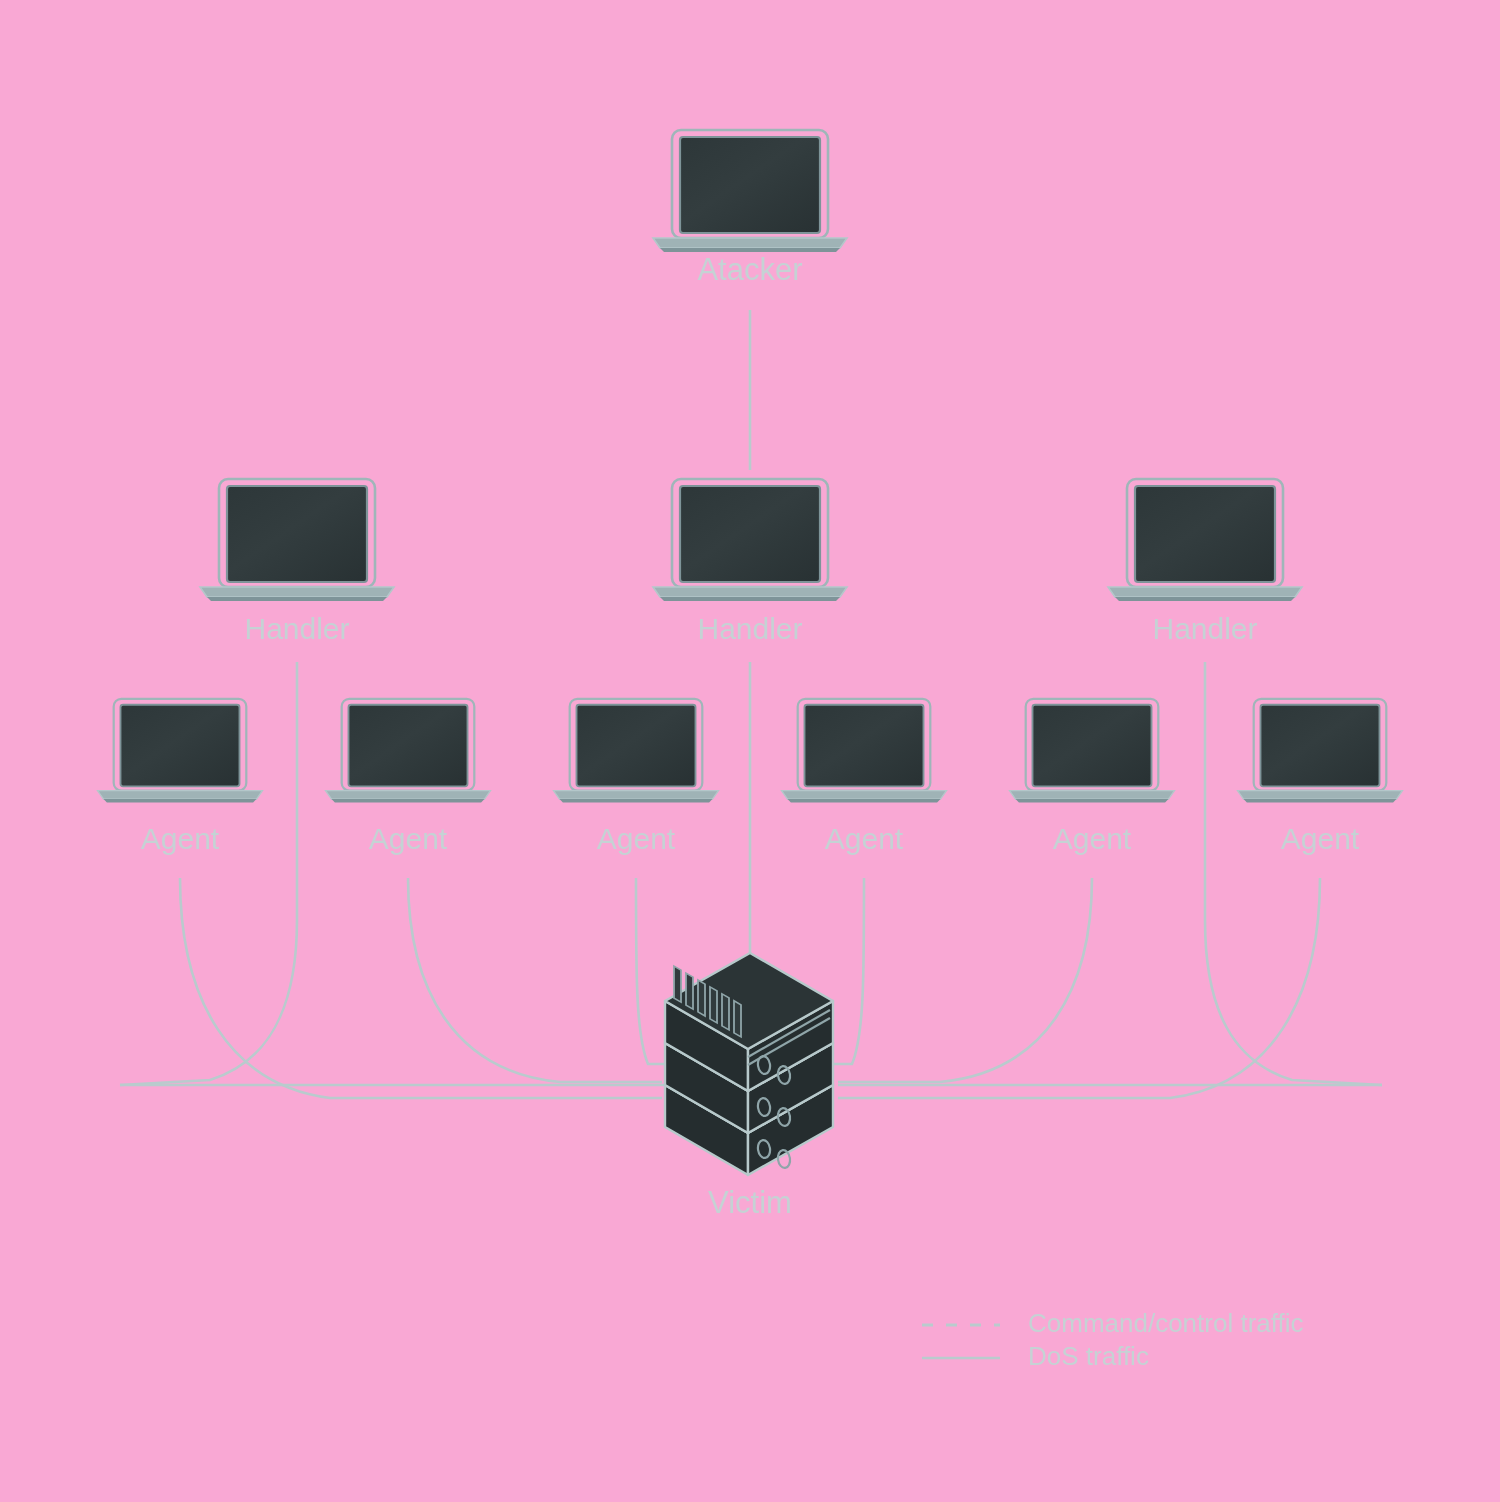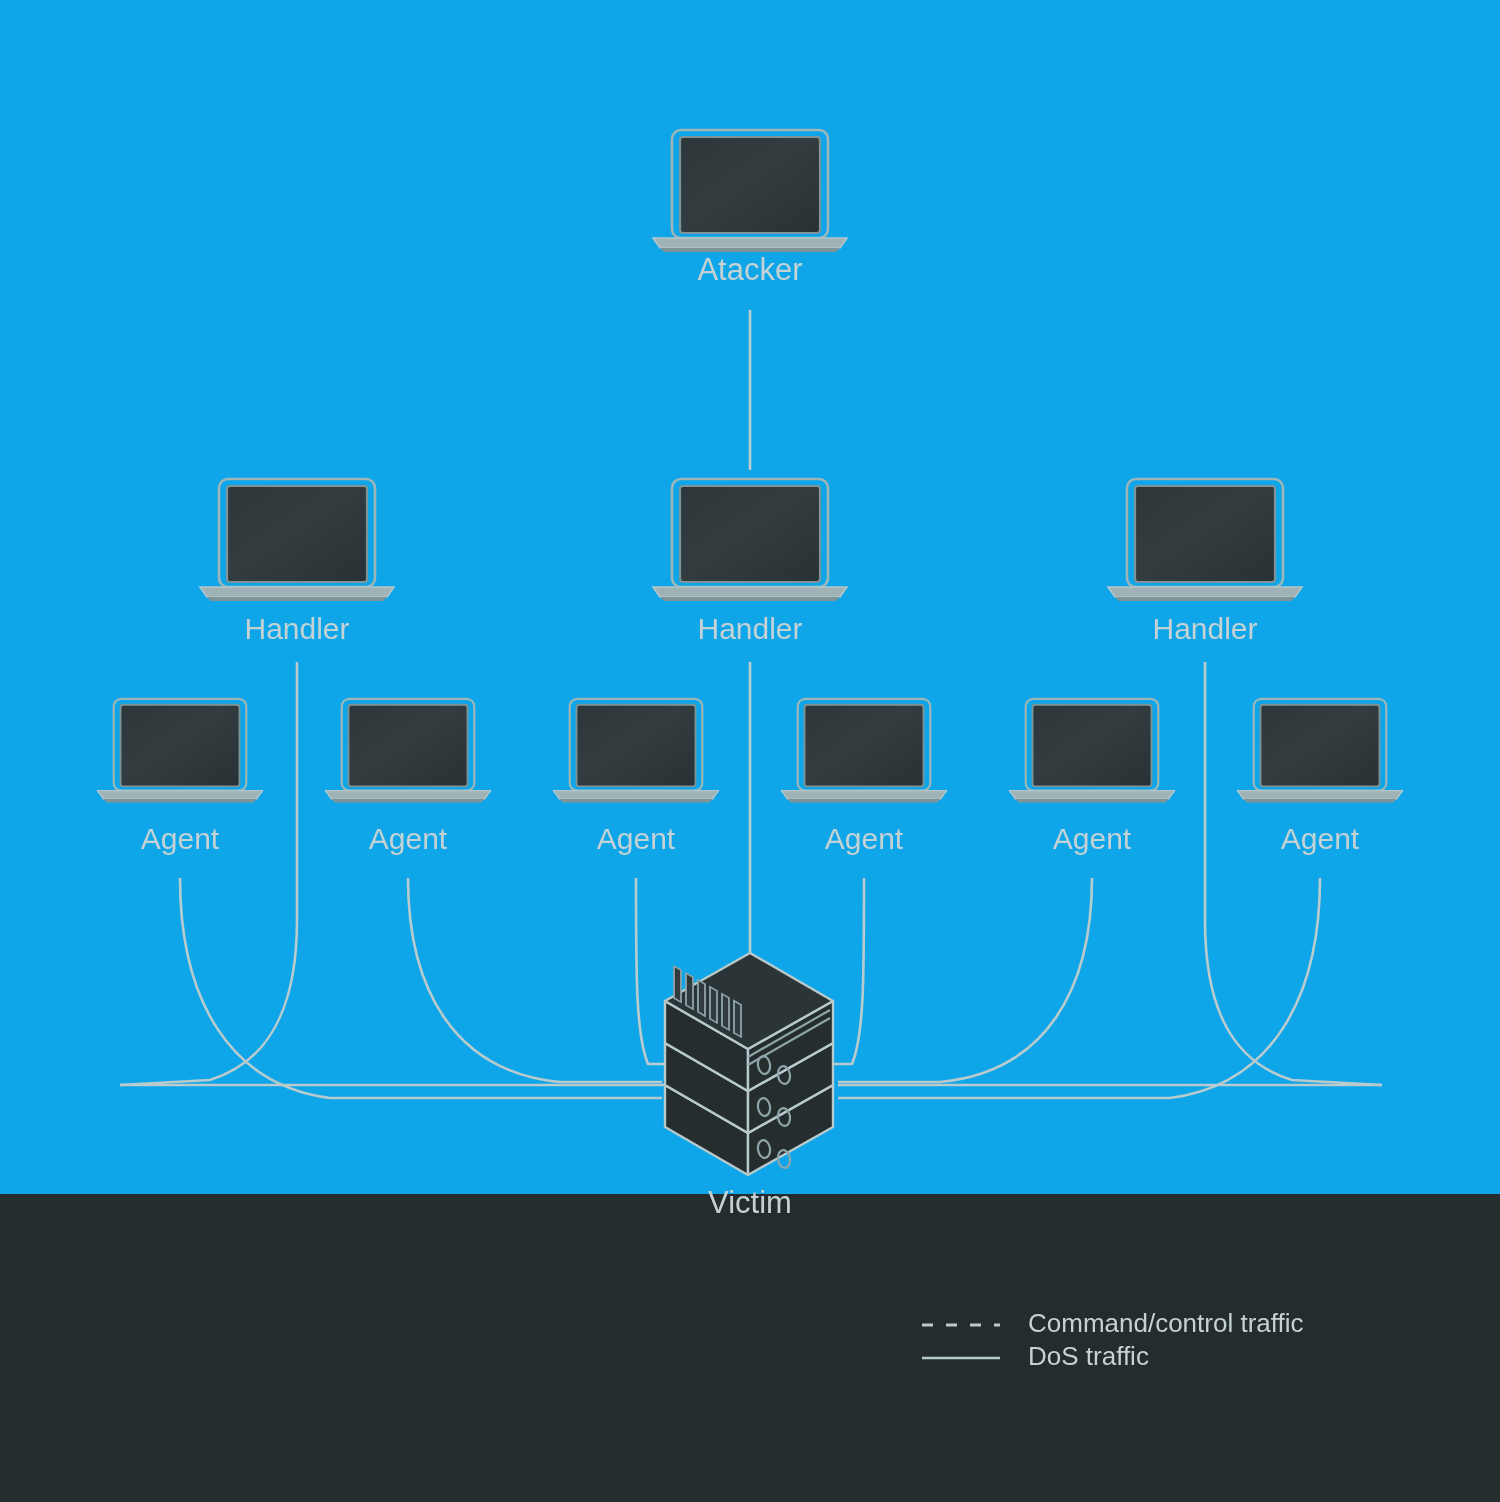--- a/index.html
+++ b/index.html
@@ -10,22 +10,22 @@
   }
   body {
     width: 1500px;
     height: 1502px;
     overflow: hidden;
     font-family: "Liberation Sans", sans-serif;
   }
   #diagram-root {
     position: relative;
     width: 1500px;
-    height: 1194px;
-    background: #0ea5e9;
+    height: 1502px;
+    background: #f9a8d4;
   }
   svg.canvas {
     position: absolute;
     top: 0;
     left: 0;
     width: 1500px;
     height: 1502px;
     display: block;
   }
   .node-label {

